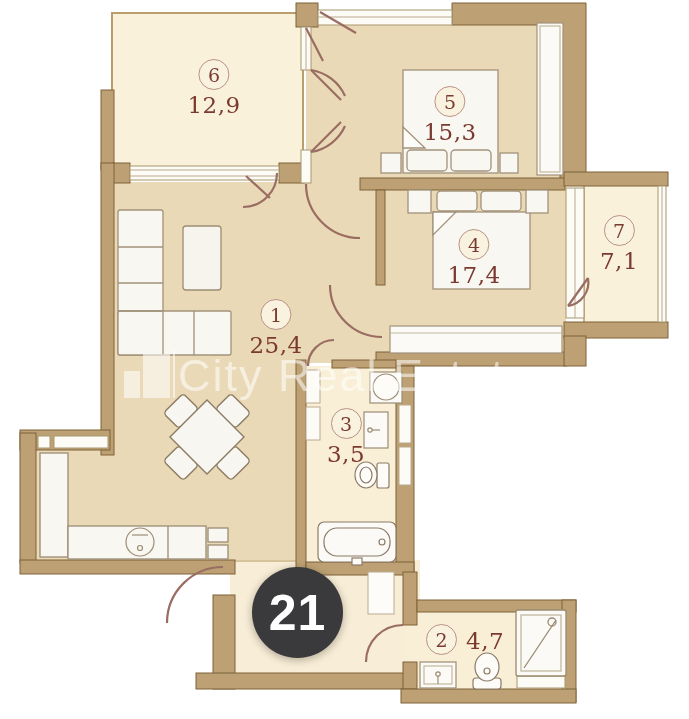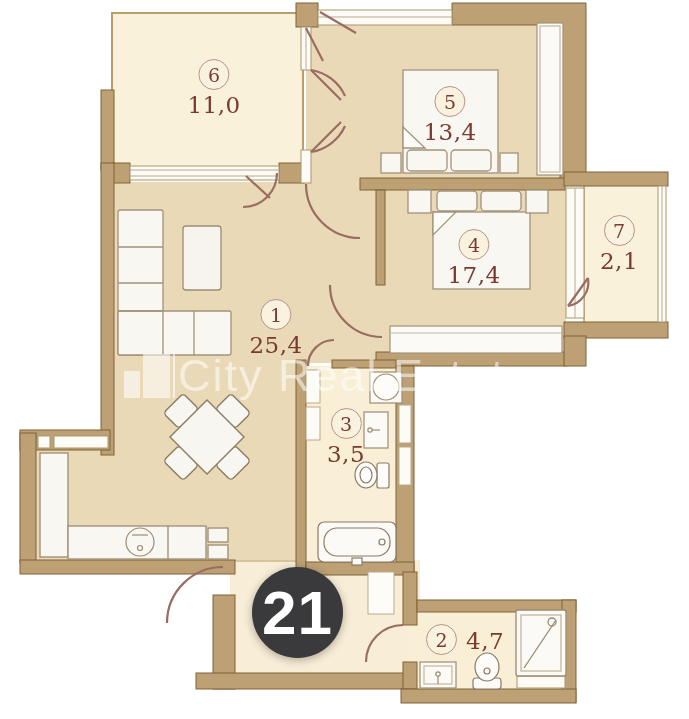--- a/index.html
+++ b/index.html
@@ -15,21 +15,21 @@
   .room-circle { width: 31px; height: 31px; border-radius: 50%;
                  border: 1.5px solid #ba9288; background: #f9f2df;
                  display: flex; align-items: center; justify-content: center;
                  font-size: 19px; margin: 0 auto 2px auto; color: #7a3a30; }
   .room-area { font-size: 23px; letter-spacing: 0.5px; white-space: nowrap; }
 
   #unit-badge { position: absolute; left: 252px; top: 567px; width: 91px; height: 91px;
                 border-radius: 50%; background: #3a393b; color: #ffffff;
                 display: flex; align-items: center; justify-content: center;
                 font-family: "Liberation Sans", sans-serif; font-weight: 700;
-                font-size: 62px; letter-spacing: 1px; z-index: 6;
+                font-size: 50px; letter-spacing: 1px; z-index: 6;
                 box-shadow: 0 2px 8px rgba(0,0,0,0.30); }
 
   #watermark { position: absolute; left: 124px; top: 350px; z-index: 4;
                display: flex; align-items: flex-end; gap: 3px;
                color: rgba(255,255,255,0.55); pointer-events: none; justify-content: space-between; }
   .wm-logo { position: relative; width: 46px; height: 44px; }
   .wm-tower-left  { position: absolute; left: 0; bottom: 0; width: 16px; height: 27px;
                     background: rgba(255,255,255,0.55); }
   .wm-tower-right { position: absolute; left: 19px; bottom: 0; width: 27px; height: 44px;
                     background: rgba(255,255,255,0.55); }
@@ -277,32 +277,32 @@
   <div class="room-circle">
     <span>4</span>
   </div>
   <div class="room-area">17,4</div>
 </div>
 
 <div class="room-label" style="left:450px; top:86px;">
   <div class="room-circle">
     <span>5</span>
   </div>
-  <div class="room-area">13,4</div>
+  <div class="room-area">15,3</div>
 </div>
 
 <div class="room-label" style="left:214px; top:59px;">
   <div class="room-circle">
     <span>6</span>
   </div>
-  <div class="room-area">11,0</div>
+  <div class="room-area">12,9</div>
 </div>
 
 <div class="room-label" style="left:619px; top:215px;">
   <div class="room-circle">
     <span>7</span>
   </div>
-  <div class="room-area">2,1</div>
+  <div class="room-area">7,1</div>
 </div>
 
 <div id="unit-badge">21</div>
 
 </div>
 
 </body></html>

